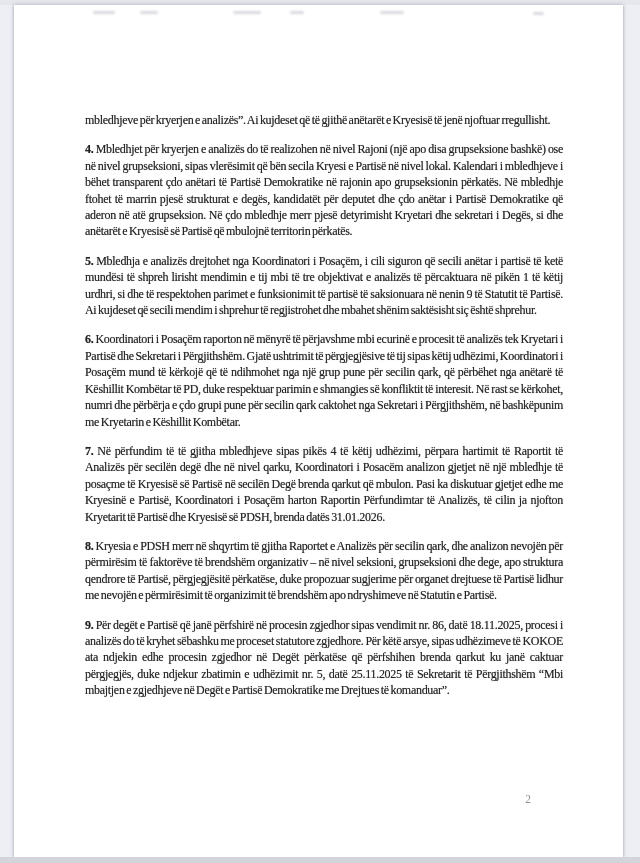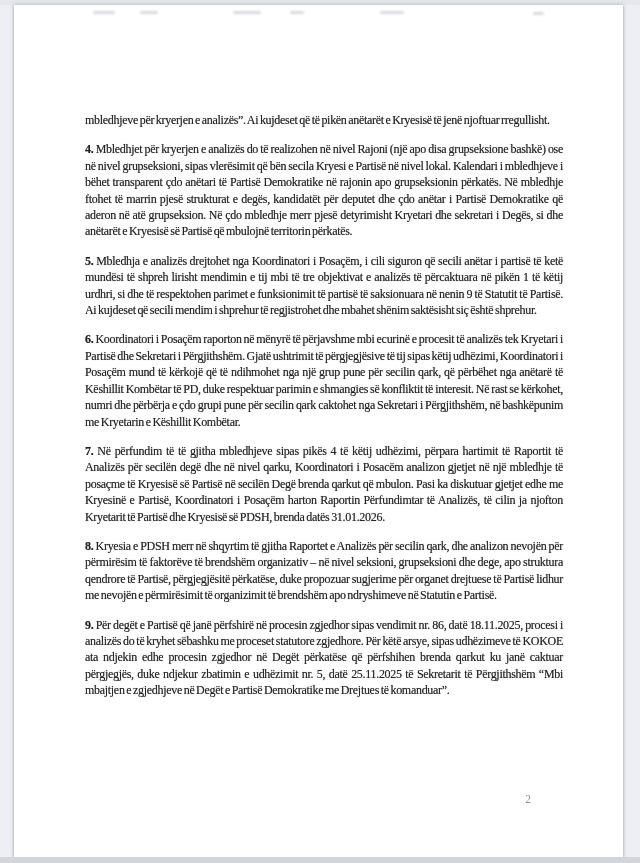--- a/index.html
+++ b/index.html
@@ -86,21 +86,21 @@
   <div class="smudge" style="left:79px;  top:6px; width:22px;"></div>
   <div class="smudge" style="left:126px; top:6px; width:18px;"></div>
   <div class="smudge" style="left:219px; top:6px; width:28px;"></div>
   <div class="smudge" style="left:276px; top:6px; width:14px;"></div>
   <div class="smudge" style="left:366px; top:6px; width:24px;"></div>
   <div class="smudge" style="left:519px; top:7px; width:11px;"></div>
 
   <div class="content">
     <p>
       <span class="pnum"></span>
-      <span>mbledhjeve për kryerjen e analizës”. Ai kujdeset që të pikën anëtarët e Kryesisë të jenë njoftuar rregullisht.</span>
+      <span>mbledhjeve për kryerjen e analizës”. Ai kujdeset që të gjithë anëtarët e Kryesisë të jenë njoftuar rregullisht.</span>
     </p>
     <p>
       <span class="pnum">4.</span>
       <span>Mbledhjet për kryerjen e analizës do të realizohen në nivel Rajoni (një apo disa grupseksione bashkë) ose në nivel grupseksioni, sipas vlerësimit që bën secila Kryesi e Partisë në nivel lokal. Kalendari i mbledhjeve i bëhet transparent çdo anëtari të Partisë Demokratike në rajonin apo grupseksionin përkatës. Në mbledhje ftohet të marrin pjesë strukturat e degës, kandidatët për deputet dhe çdo anëtar i Partisë Demokratike që aderon në atë grupseksion. Në çdo mbledhje merr pjesë detyrimisht Kryetari dhe sekretari i Degës, si dhe anëtarët e Kryesisë së Partisë që mbulojnë territorin përkatës.</span>
     </p>
     <p>
       <span class="pnum">5.</span>
       <span>Mbledhja e analizës drejtohet nga Koordinatori i Posaçëm, i cili siguron që secili anëtar i partisë të ketë mundësi të shpreh lirisht mendimin e tij mbi të tre objektivat e analizës të përcaktuara në pikën 1 të këtij urdhri, si dhe të respektohen parimet e funksionimit të partisë të saksionuara në nenin 9 të Statutit të Partisë. Ai kujdeset që secili mendim i shprehur të regjistrohet dhe mbahet shënim saktësisht siç është shprehur.</span>
     </p>
     <p>

